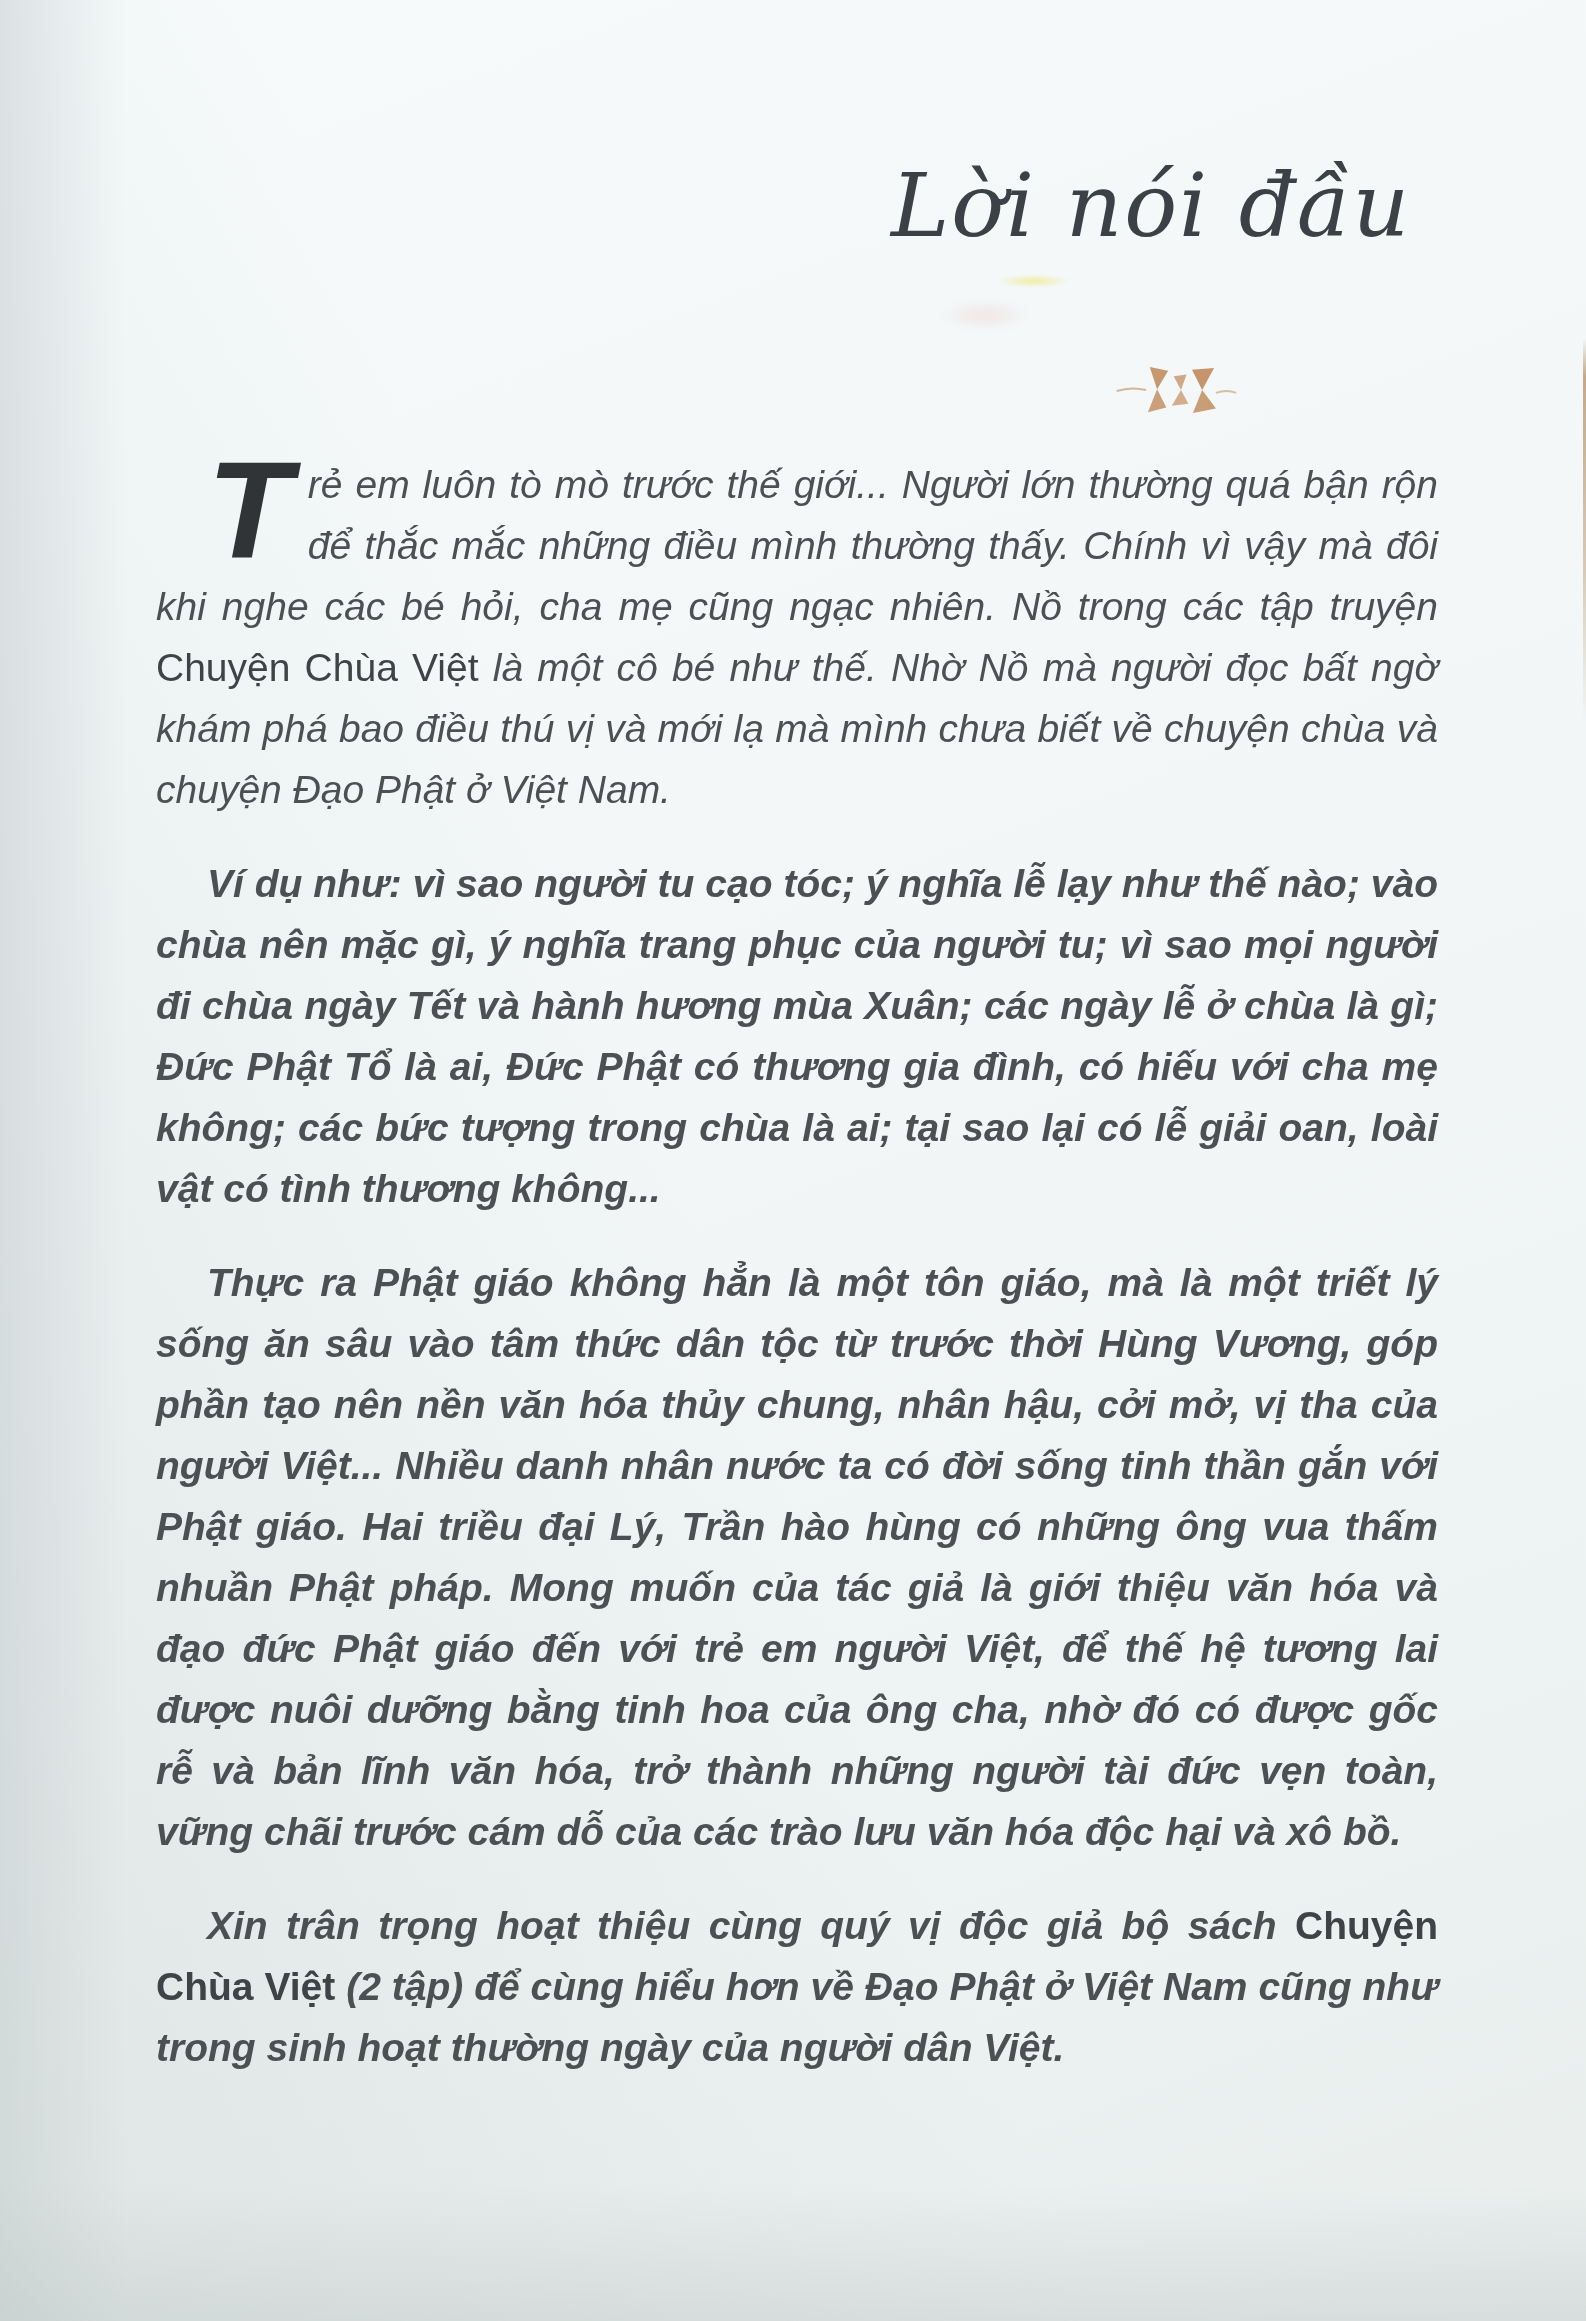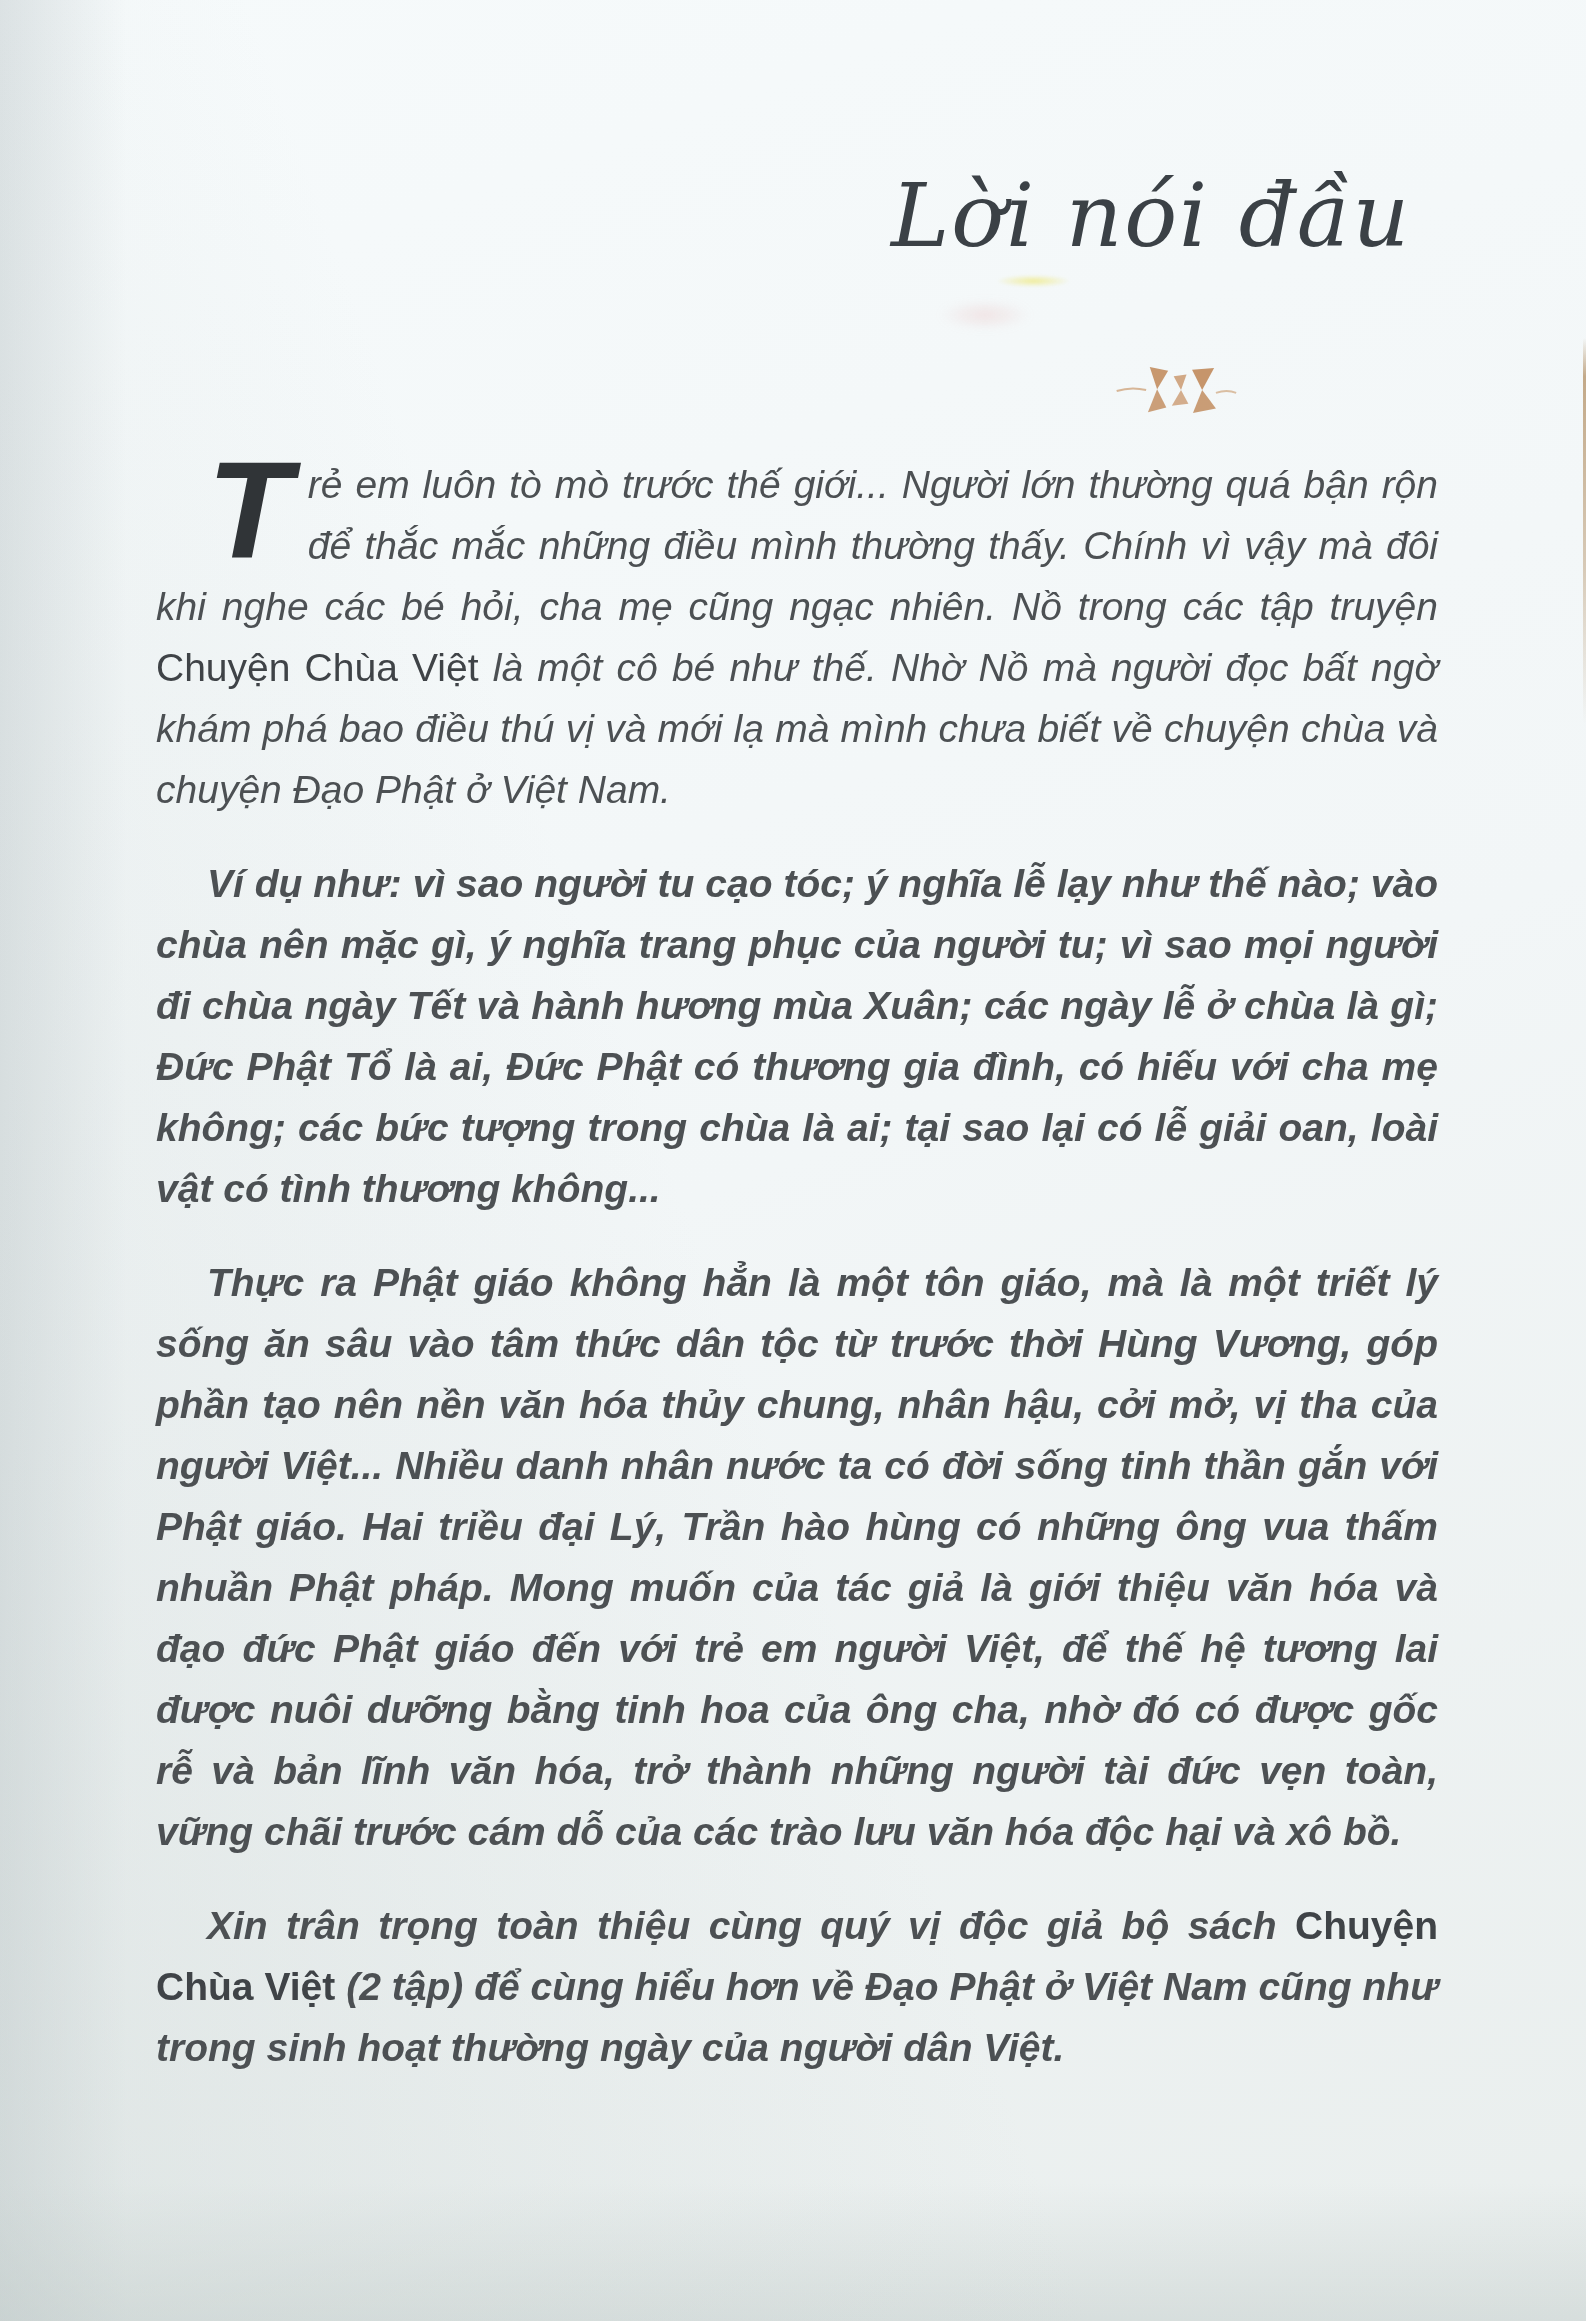--- a/index.html
+++ b/index.html
@@ -24,21 +24,21 @@
     background:radial-gradient(ellipse at center, rgba(236,228,90,.6), rgba(236,228,90,0) 72%);
     filter:blur(1.8px);
   }
   .smudge-pink{
     position:absolute; left:939px; top:301px; width:92px; height:27.5px;
     background:radial-gradient(ellipse at center, rgba(228,168,168,.28), rgba(228,168,168,0) 70%);
     filter:blur(4.6px);
   }
   
   .title{
-    position:absolute; top:164px; right:176px;
+    position:absolute; top:154px; right:176px;
     font-family:"DejaVu Serif", serif;
     font-style:italic; font-weight:normal;
     font-size:88px; letter-spacing:1.8px;
     color:#3b4146;
     white-space:nowrap;
   }
   .ornament{
     position:absolute; left:1113px; top:360px; width:125px; height:62px;
   }
   
@@ -85,18 +85,18 @@
   </svg>
 
   <div class="content">
     <p><span class="dropcap">T</span><span class="run">rẻ em luôn tò mò trước thế giới... Người lớn thường quá bận rộn để thắc mắc những điều mình thường thấy. Chính vì vậy mà đôi khi nghe các bé hỏi, cha mẹ cũng ngạc nhiên. Nồ trong các tập truyện </span><span class="run upright">Chuyện Chùa Việt</span><span class="run"> là một cô bé như thế. Nhờ Nồ mà người đọc bất ngờ khám phá bao điều thú vị và mới lạ mà mình chưa biết về chuyện chùa và chuyện Đạo Phật ở Việt Nam.</span></p>
 
     <p class="indent"><span class="run">Ví dụ như: vì sao người tu cạo tóc; ý nghĩa lễ lạy như thế nào; vào chùa nên mặc gì, ý nghĩa trang phục của người tu; vì sao mọi người đi chùa ngày Tết và hành hương mùa Xuân; các ngày lễ ở chùa là gì; Đức Phật Tổ là ai, Đức Phật có thương gia đình, có hiếu với cha mẹ không; các bức tượng trong chùa là ai; tại sao lại có lễ giải oan, loài vật có tình thương không...</span></p>
 
 
     <p class="indent"><span class="run">Thực ra Phật giáo không hẳn là một tôn giáo, mà là một triết lý sống ăn sâu vào tâm thức dân tộc từ trước thời Hùng Vương, góp phần tạo nên nền văn hóa thủy chung, nhân hậu, cởi mở, vị tha của người Việt... Nhiều danh nhân nước ta có đời sống tinh thần gắn với Phật giáo. Hai triều đại Lý, Trần hào hùng có những ông vua thấm nhuần Phật pháp. Mong muốn của tác giả là giới thiệu văn hóa và đạo đức Phật giáo đến với trẻ em người Việt, để thế hệ tương lai được nuôi dưỡng bằng tinh hoa của ông cha, nhờ đó có được gốc rễ và bản lĩnh văn hóa, trở thành những người tài đức vẹn toàn, vững chãi trước cám dỗ của các trào lưu văn hóa độc hại và xô bồ.</span></p>
 
-    <p class="indent"><span class="run">Xin trân trọng toàn thiệu cùng quý vị độc giả bộ sách </span><span class="run upright">Chuyện Chùa Việt</span><span class="run"> (2 tập) để cùng hiểu hơn về Đạo Phật ở Việt Nam cũng như trong sinh hoạt thường ngày của người dân Việt.</span></p>
+    <p class="indent"><span class="run">Xin trân trọng hoạt thiệu cùng quý vị độc giả bộ sách </span><span class="run upright">Chuyện Chùa Việt</span><span class="run"> (2 tập) để cùng hiểu hơn về Đạo Phật ở Việt Nam cũng như trong sinh hoạt thường ngày của người dân Việt.</span></p>
 
   </div>
 
 </div>
 
 
 </body></html>

